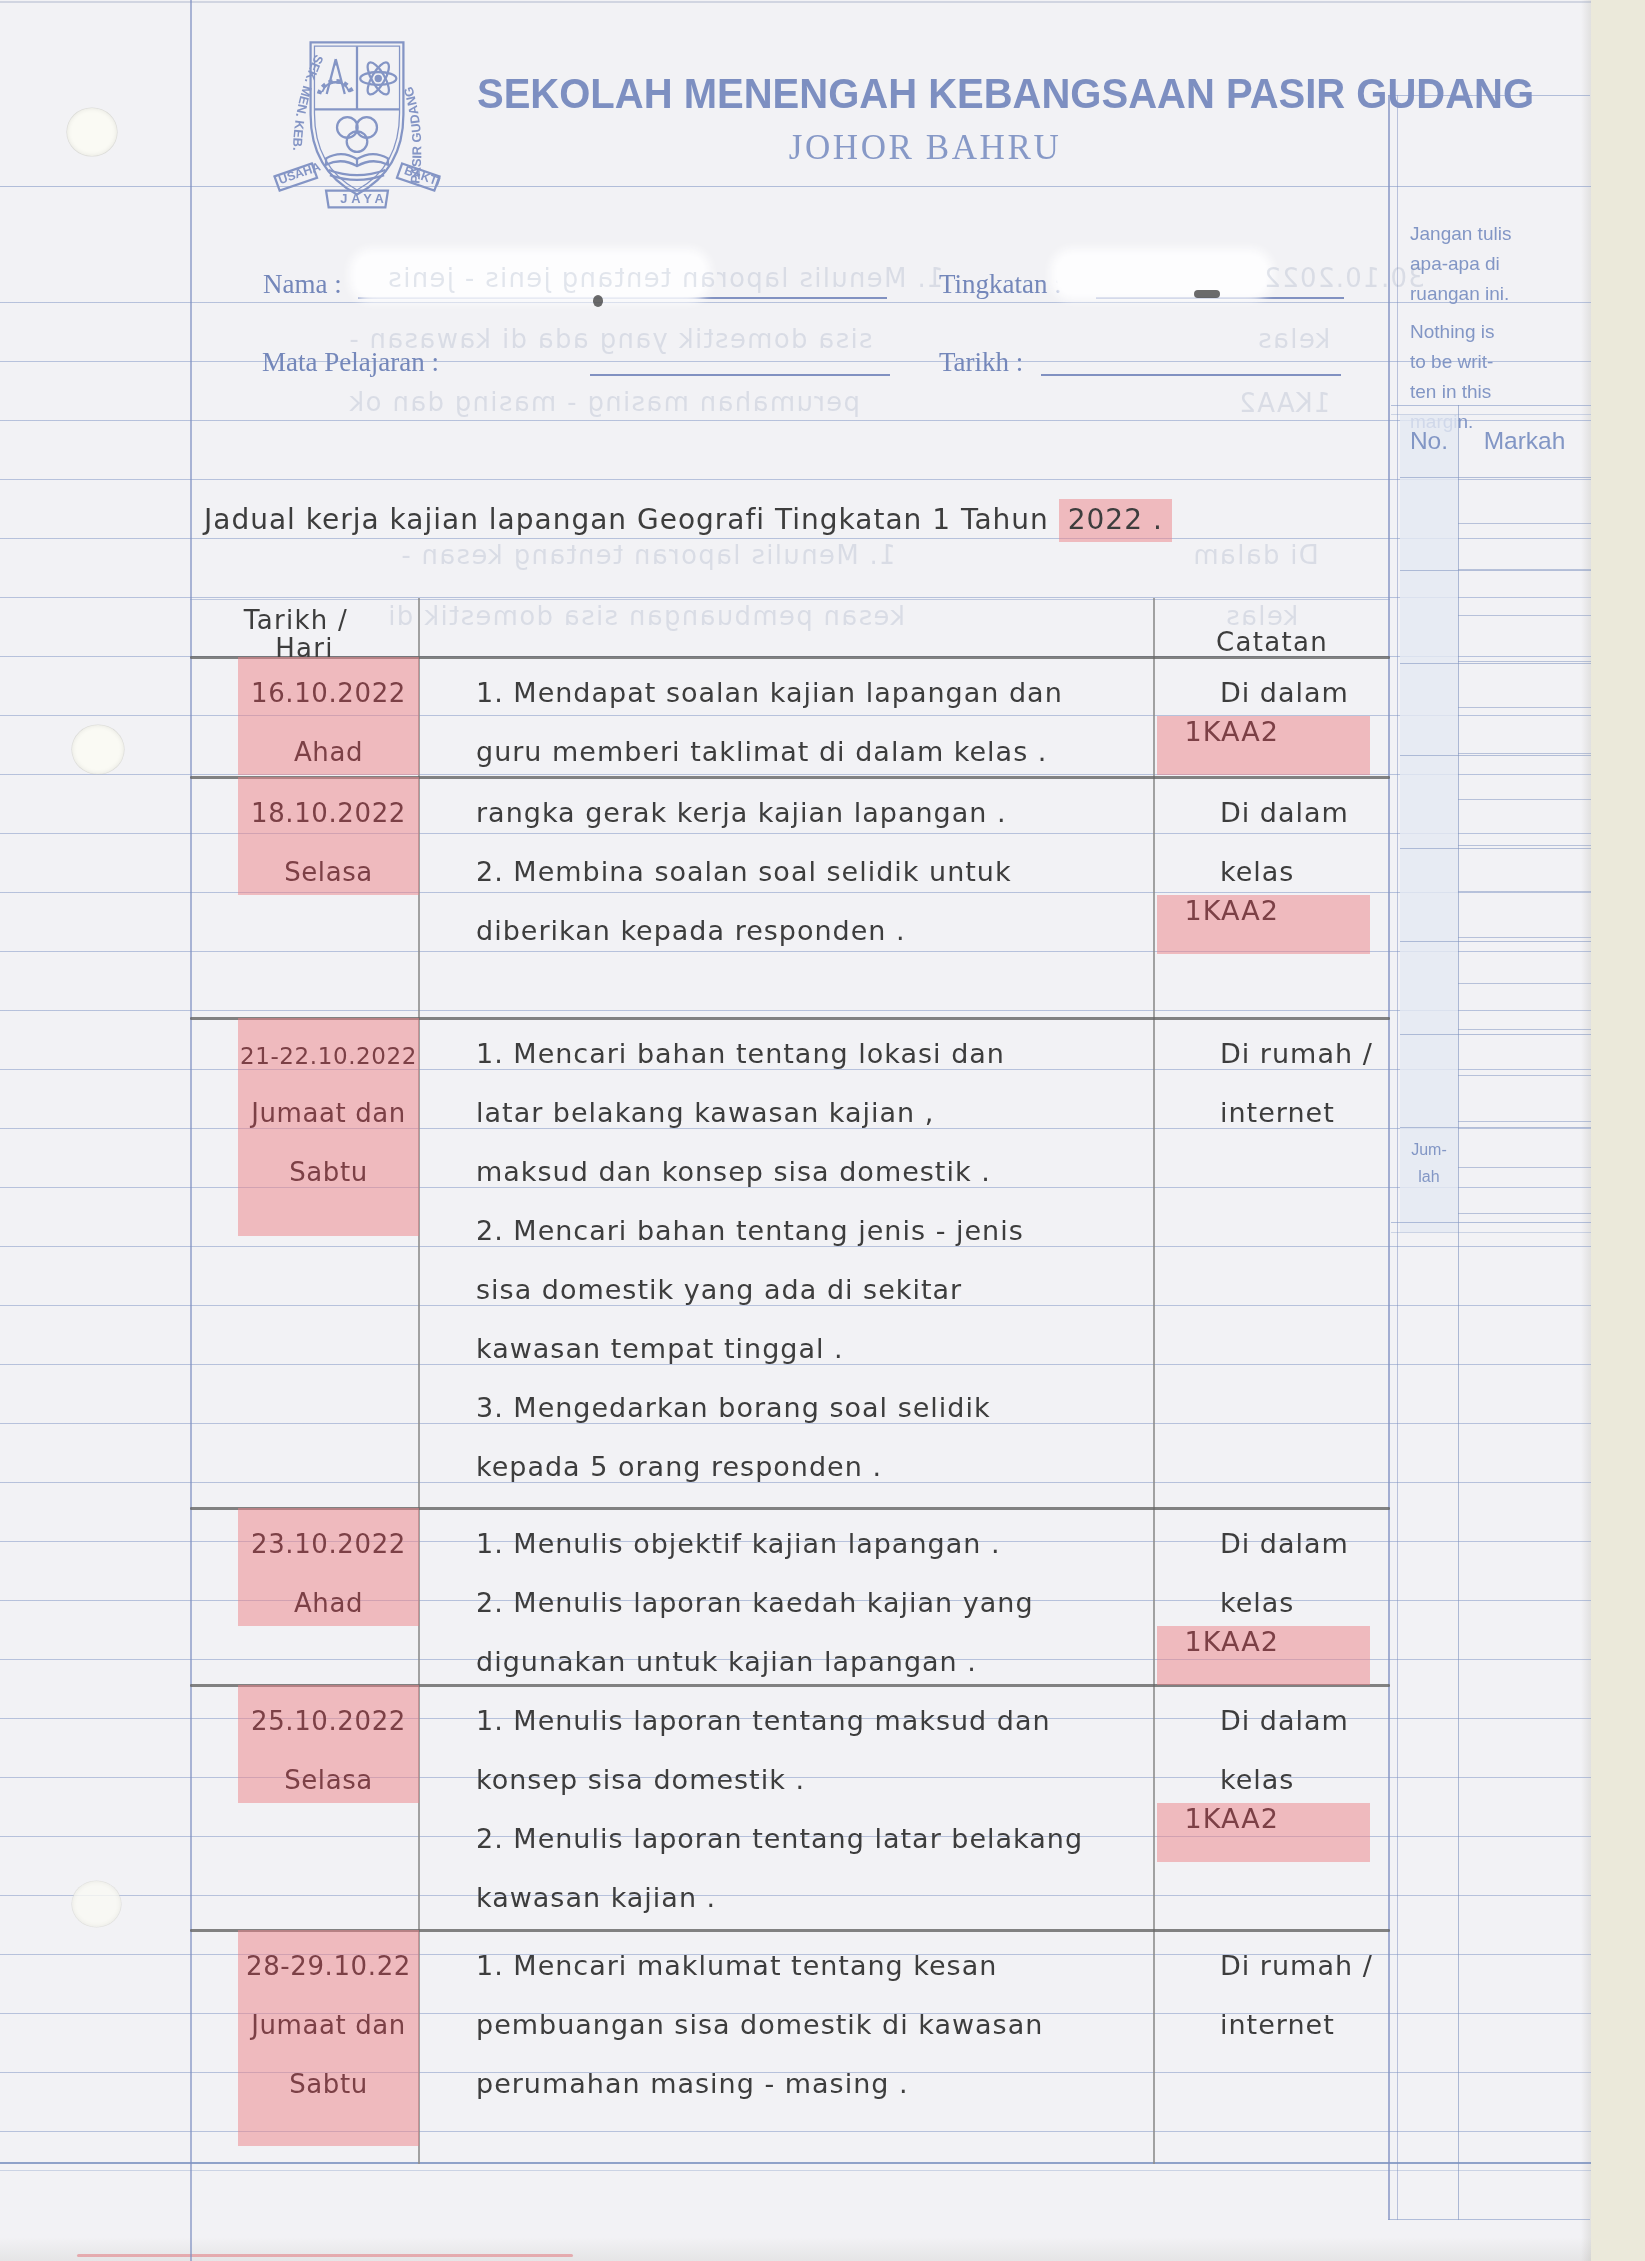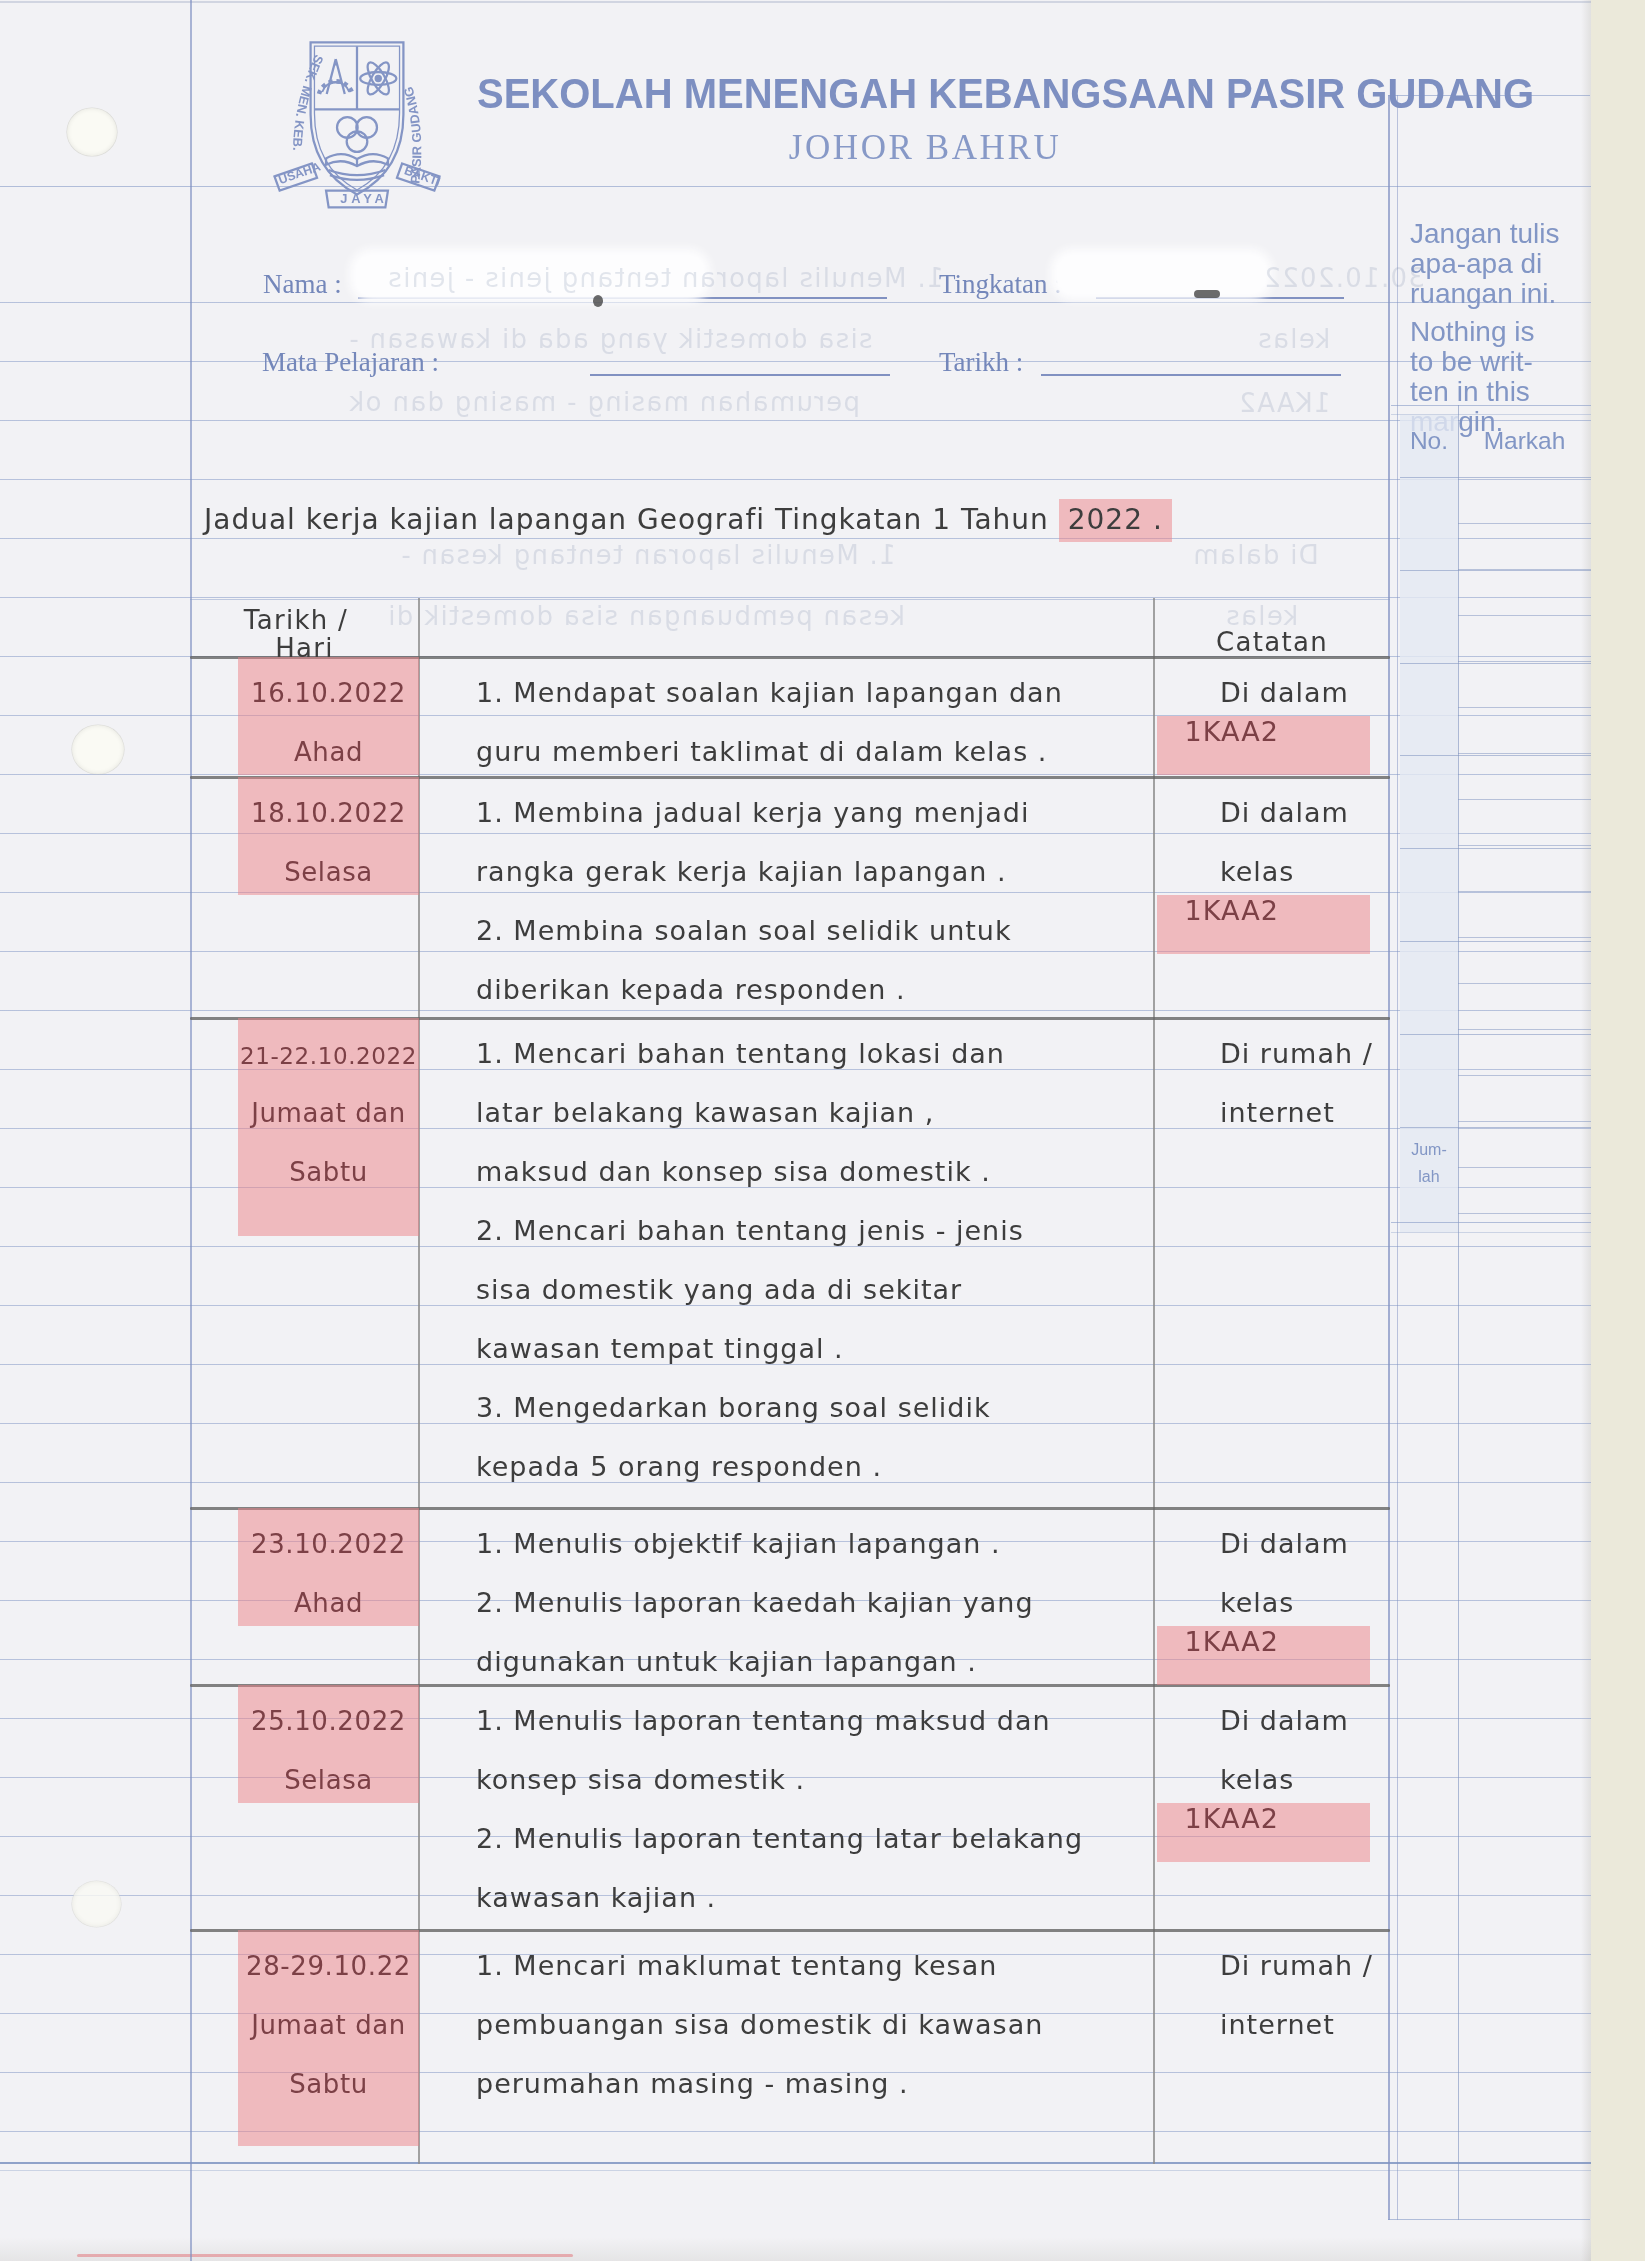--- a/index.html
+++ b/index.html
@@ -35,21 +35,21 @@
   .school-loc{left:477px;top:128px;width:896px;text-align:center;color:#8799c7;
         font-size:35px;letter-spacing:2.6px;font-family:"Liberation Serif",serif;}
 
   
   .flabel{color:#7487ba;font-size:27px;font-family:Liberation Serif, serif;}
   .funder{height:1.9px;background:rgba(100,120,180,.8);}
   .redact{background:#fdfdfe;border-radius:15.5px;box-shadow:0 0 9px 6.4px #fdfdfe;}
   .peek{background:#3a3a3a;border-radius:50%;opacity:.75;}
 
   
-  .mnote{color:#8296c5;font-size:28px;line-height:30px;}
+  .mnote{color:#8296c5;font-size:19px;line-height:30px;}
   .mhead{color:#8296c5;font-size:24.5px;}
   .nocol-bg{left:1400px;top:415px;width:58px;height:817px;background:#e3e8f3;opacity:.8;}
   .markah-rules{left:1458px;top:478px;width:133px;height:748px;
         background:repeating-linear-gradient(to bottom,rgba(0,0,0,0) 0 45px,rgba(125,145,190,.5) 45px 46px);}
   .mrow{left:1400px;width:191px;height:1.3px;background:rgba(125,145,190,.55);}
   .vline-nocol{left:1458px;top:405px;width:1.3px;height:1815px;background:rgba(125,145,190,.6);}
 
   
   .hw{font-family:"DejaVu Sans",sans-serif;color:#3d3d3d;font-size:27px;letter-spacing:1px;white-space:nowrap;}
   .title-line{left:204px;top:503px;height:39px;}
@@ -226,21 +226,20 @@
       <div class="ln ln-cat hl cathl date-ink">1KAA2</div>
     </div>
   </div>
 
   <div class="abs row" style="top:777px;height:240px;">
     <div class="cell cell-date hw date-ink">
       <div class="ln ln-date hl">18.10.2022</div>
       <div class="ln ln-date hl">Selasa</div>
     </div>
     <div class="cell cell-akt hw">
-      <div class="ln ln-akt">1. Membina jadual kerja yang menjadi</div>
       <div class="ln ln-akt">rangka gerak kerja kajian lapangan .</div>
       <div class="ln ln-akt">2. Membina soalan soal selidik untuk</div>
       <div class="ln ln-akt">diberikan kepada responden .</div>
     </div>
     <div class="cell cell-cat hw">
       <div class="ln ln-cat">Di dalam</div>
       <div class="ln ln-cat">kelas</div>
       <div class="ln ln-cat hl cathl date-ink">1KAA2</div>
     </div>
   </div>

